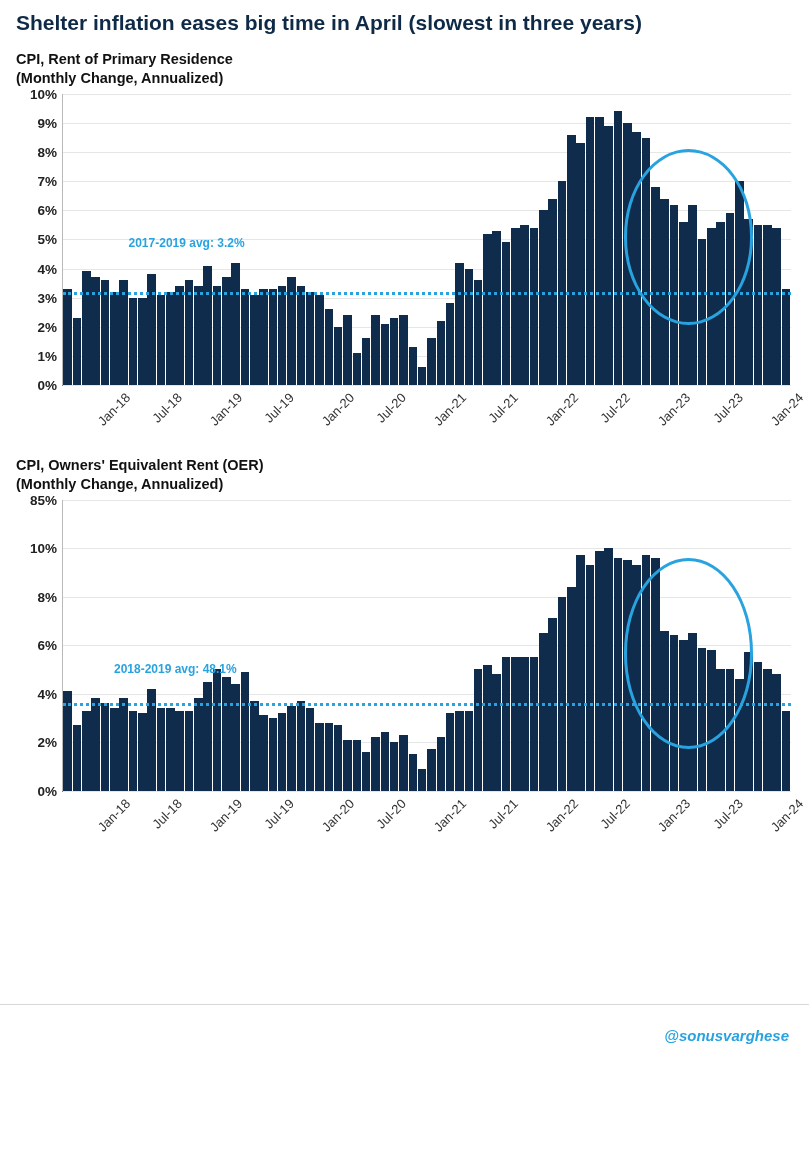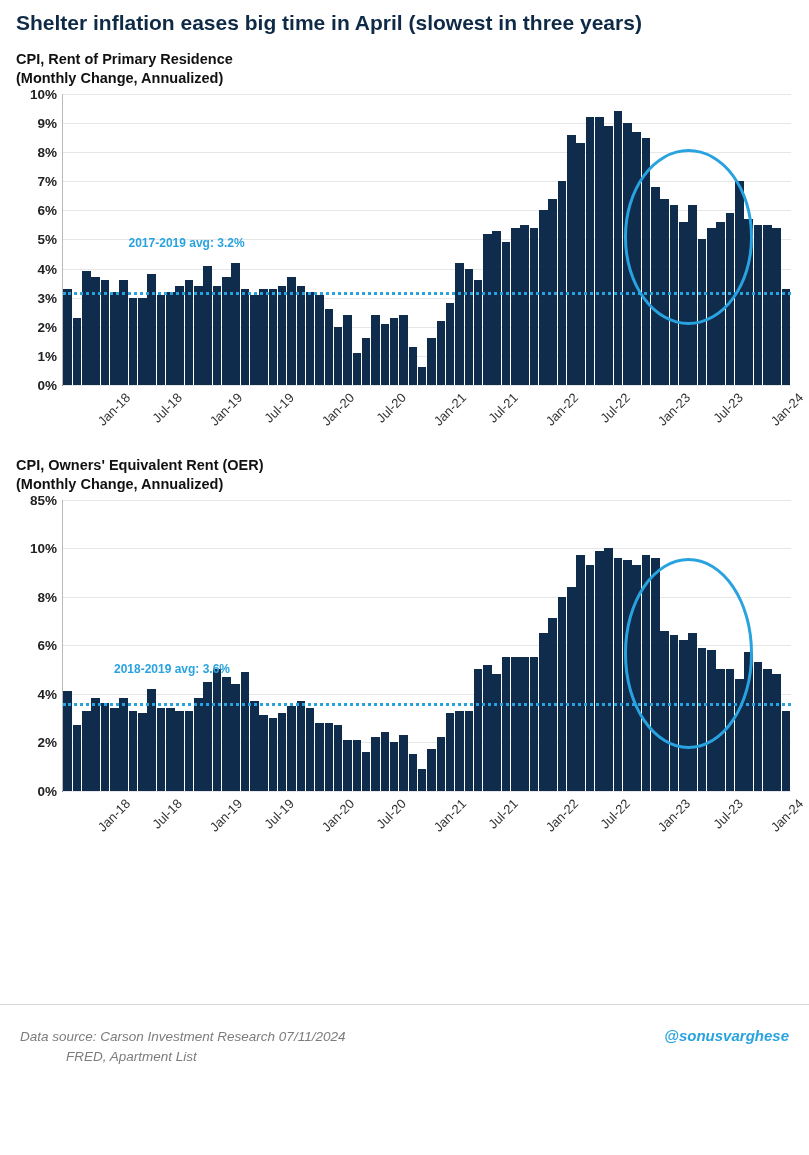--- a/index.html
+++ b/index.html
@@ -354,39 +354,35 @@
         <div class="bar" title="Nov-23: 5%" style="height: 121.25px;"></div>
         <div class="bar" title="Dec-23: 5%" style="height: 121.25px;"></div>
         <div class="bar" title="Jan-24: 4.6%" style="height: 111.55px;"></div>
         <div class="bar" title="Feb-24: 5.7%" style="height: 138.225px;"></div>
         <div class="bar" title="Mar-24: 5.3%" style="height: 128.525px;"></div>
         <div class="bar" title="Apr-24: 5%" style="height: 121.25px;"></div>
         <div class="bar" title="May-24: 4.8%" style="height: 116.4px;"></div>
         <div class="bar" title="Jun-24: 3.3%" style="height: 80.025px;"></div>
       </div>
       <div class="avgline" style="top: 203.7px;"></div>
-      <div class="avglabel" style="left: 7%; top: 162px;">2018-2019 avg: 3.6%</div>
+      <div class="avglabel" style="left: 7%; top: 162px;">2018-2019 avg: 48.1%</div>
       <div class="ellipse" style="left: 77%; width: 17%; top: 58px; height: 185px;"></div>
     </div>
   <div class="xaxis" id="xaxis2">
       <div class="xlabel" style="left: calc(0.641026% + 16px);">Jan-18</div>
       <div class="xlabel" style="left: calc(8.33333% + 16px);">Jul-18</div>
       <div class="xlabel" style="left: calc(16.0256% + 16px);">Jan-19</div>
       <div class="xlabel" style="left: calc(23.7179% + 16px);">Jul-19</div>
       <div class="xlabel" style="left: calc(31.4103% + 16px);">Jan-20</div>
       <div class="xlabel" style="left: calc(39.1026% + 16px);">Jul-20</div>
       <div class="xlabel" style="left: calc(46.7949% + 16px);">Jan-21</div>
       <div class="xlabel" style="left: calc(54.4872% + 16px);">Jul-21</div>
       <div class="xlabel" style="left: calc(62.1795% + 16px);">Jan-22</div>
       <div class="xlabel" style="left: calc(69.8718% + 16px);">Jul-22</div>
       <div class="xlabel" style="left: calc(77.5641% + 16px);">Jan-23</div>
       <div class="xlabel" style="left: calc(85.2564% + 16px);">Jul-23</div>
       <div class="xlabel" style="left: calc(92.9487% + 16px);">Jan-24</div>
     </div>
 </div>
 
 <div class="footer">
-  <div class="src">
-    <div>Data source: Carson Investment Research   07/11/2024</div>
-    <div style="padding-left:46px;">FRED, Apartment List</div>
-  </div>
   <div class="handle">@sonusvarghese</div>
 </div>
 
 </body></html>

